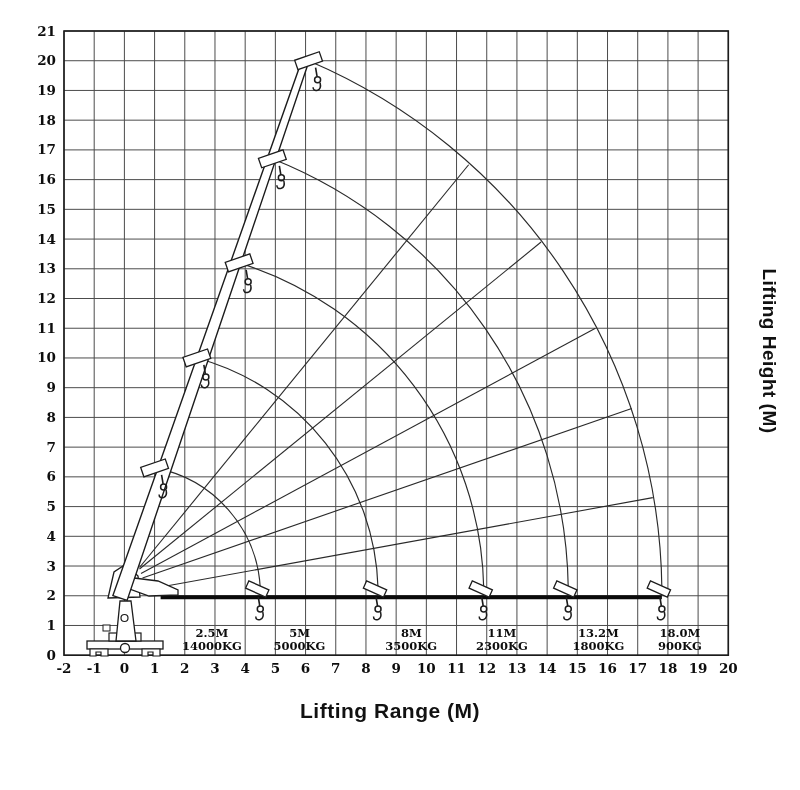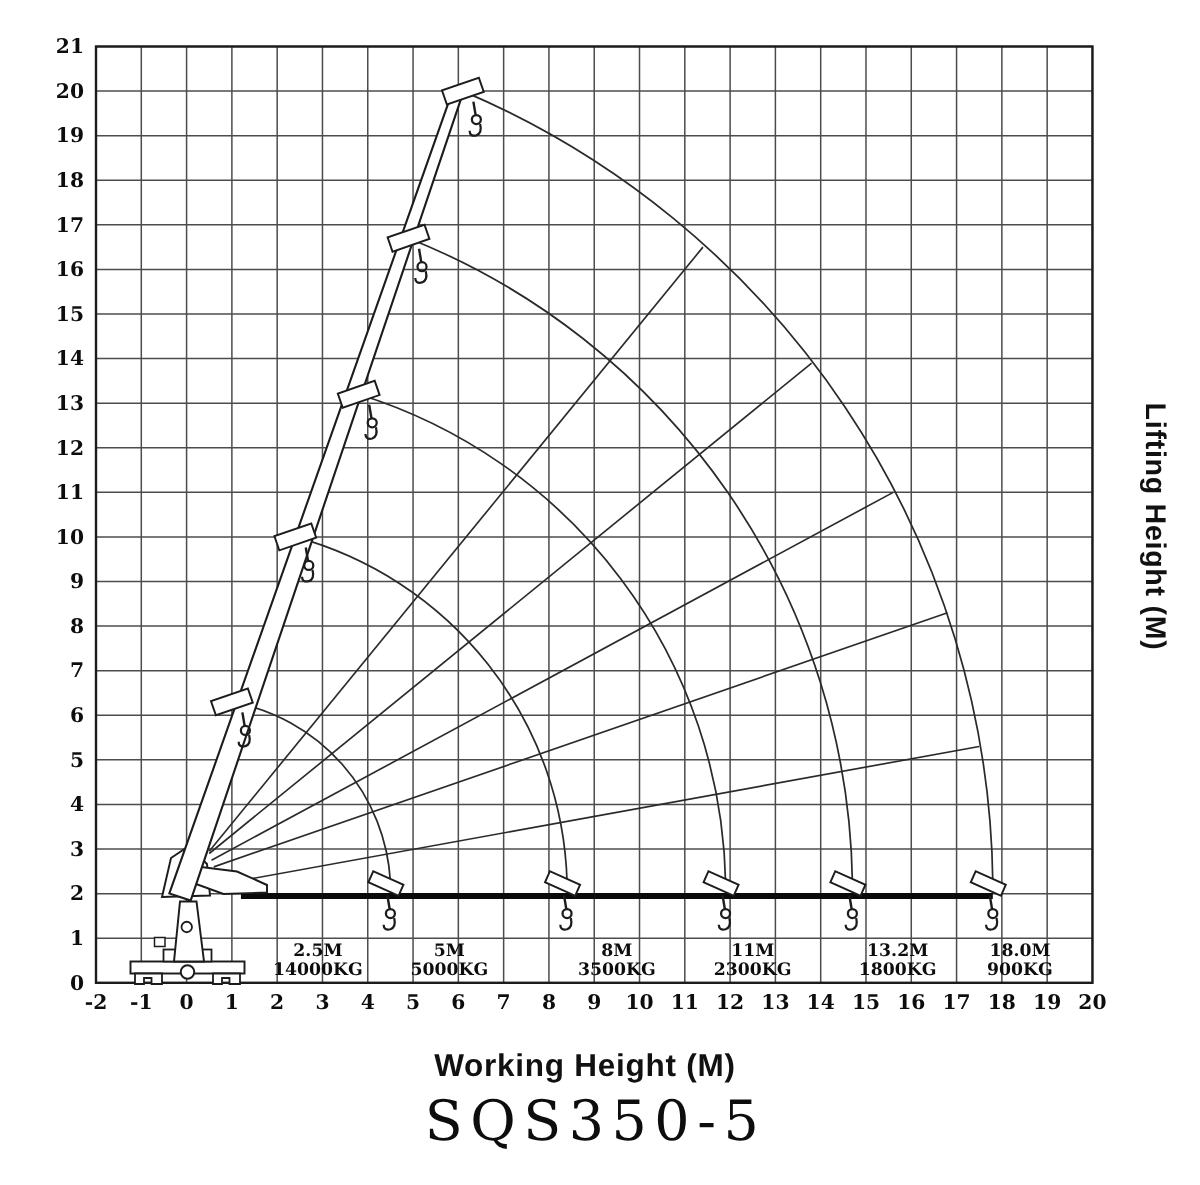--- a/index.html
+++ b/index.html
@@ -221,16 +221,15 @@
         <text x="411.2477272727272" y="637" font-family="&quot;DejaVu Serif&quot;,&quot;Liberation Serif&quot;,serif" font-weight="bold" font-size="11.5px" fill="#0d0d0d" text-anchor="middle">8M</text>
         <text x="411.2477272727272" y="650" font-family="&quot;DejaVu Serif&quot;,&quot;Liberation Serif&quot;,serif" font-weight="bold" font-size="11.5px" fill="#0d0d0d" text-anchor="middle">3500KG</text>
         <text x="501.83409090909083" y="637" font-family="&quot;DejaVu Serif&quot;,&quot;Liberation Serif&quot;,serif" font-weight="bold" font-size="11.5px" fill="#0d0d0d" text-anchor="middle">11M</text>
         <text x="501.83409090909083" y="650" font-family="&quot;DejaVu Serif&quot;,&quot;Liberation Serif&quot;,serif" font-weight="bold" font-size="11.5px" fill="#0d0d0d" text-anchor="middle">2300KG</text>
         <text x="598.4595454545454" y="637" font-family="&quot;DejaVu Serif&quot;,&quot;Liberation Serif&quot;,serif" font-weight="bold" font-size="11.5px" fill="#0d0d0d" text-anchor="middle">13.2M</text>
         <text x="598.4595454545454" y="650" font-family="&quot;DejaVu Serif&quot;,&quot;Liberation Serif&quot;,serif" font-weight="bold" font-size="11.5px" fill="#0d0d0d" text-anchor="middle">1800KG</text>
         <text x="679.9872727272726" y="637" font-family="&quot;DejaVu Serif&quot;,&quot;Liberation Serif&quot;,serif" font-weight="bold" font-size="11.5px" fill="#0d0d0d" text-anchor="middle">18.0M</text>
         <text x="679.9872727272726" y="650" font-family="&quot;DejaVu Serif&quot;,&quot;Liberation Serif&quot;,serif" font-weight="bold" font-size="11.5px" fill="#0d0d0d" text-anchor="middle">900KG</text>
       </g>
     </svg>
-  <div class="x-axis-title">Working Height (M)</div>
+  <div class="x-axis-title">Lifting Range (M)</div>
   <div class="y-axis-title">Lifting Height (M)</div>
-  <div class="model-title">SQS350-5</div>
 </div>
 
 </body></html>

